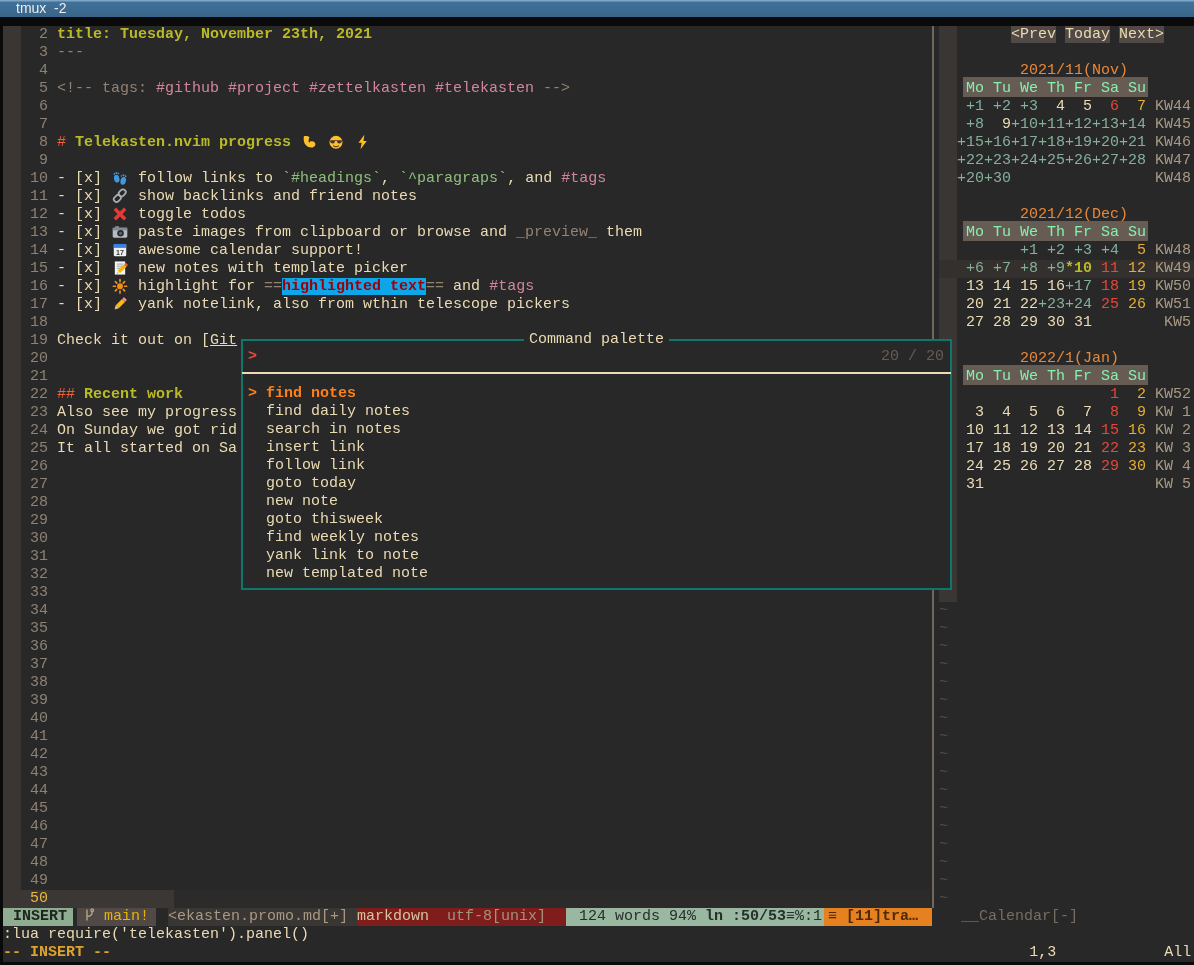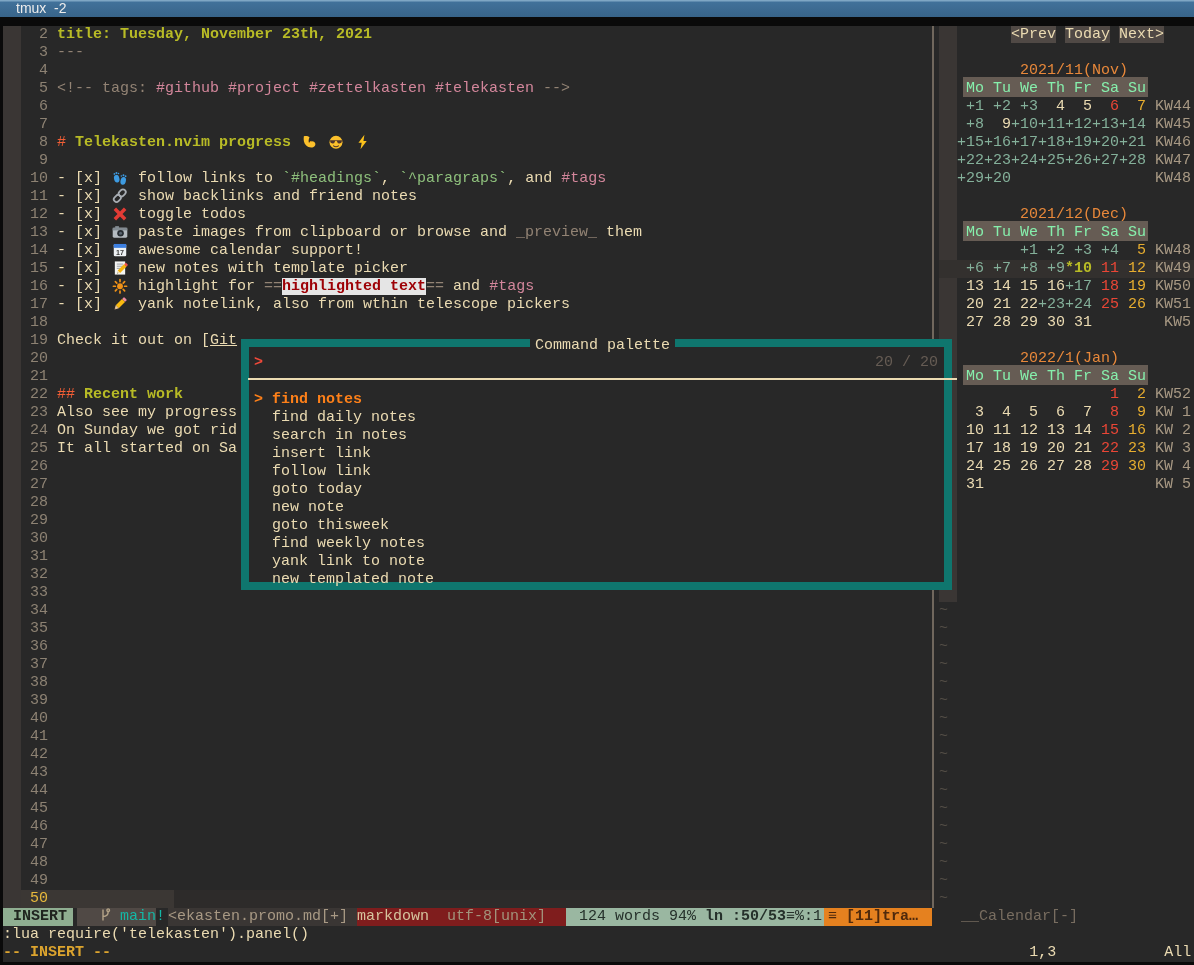--- a/index.html
+++ b/index.html
@@ -12,28 +12,28 @@
 .code{position:absolute;left:57px;top:0}
 .cl1{position:absolute;left:21px;top:864px;width:153px;height:18px;background:#3b3734}
 .cl2{position:absolute;left:174px;top:864px;width:756px;height:18px;background:#2d2b2a}
 .vsep{position:absolute;left:932px;top:0;width:2px;height:882px;background:#70675d}
 .strip{position:absolute;left:939px;top:0;width:18px;height:576px;background:#3a3634}
 .calcur{position:absolute;left:939px;top:234px;width:255px;height:18px;background:#33302e}
 .cal{position:absolute;left:939px;top:0}
 .tildes{position:absolute;left:939px;top:576px;color:#554f47}
 .g{color:#928374}.pk{color:#d3869b}.gr{color:#8ec07c}.hd{color:#b8bb26;font-weight:bold}
 .mk{color:#f25e35}.ul{text-decoration:underline}
-.hl{background:#e5e5e5;color:#9d0006;font-weight:bold}
+.hl{background:#0ea5e9;color:#9d0006;font-weight:bold}
 .n50{color:#e8b93c}
 .e{display:inline-block;width:18px;height:16px;vertical-align:-4px}
 .mon{color:#e8883a}.tl{color:#84b09a}.rd{color:#ea4636}.gd{color:#e7ad2f}.kw{color:#a89984}
 .hdr{background:#665c54;color:#86efac;padding:3px 2px 0 3px;margin-left:-3px}
 .btn{background:#504945}
 .tdy{color:#b8bb26;font-weight:bold}
-.popup{position:absolute;left:241px;top:313px;width:711px;height:251px;background:#282828;border:8px solid #0f766e}
+.popup{position:absolute;left:241px;top:313px;width:711px;height:251px;background:#282828;border:2px solid #0f766e}
 .ptitle{position:absolute;left:0;top:-10px;width:707px;text-align:center}
 .ptitle span{background:#282828;padding:0 5px}
 .pdiv{position:absolute;left:-1px;top:31px;width:709px;height:2px;background:#ebdbb2}
 .pcaret{position:absolute;left:5px;top:7px;color:#f0493a;font-weight:bold}
 .pcount{position:absolute;right:6px;top:7px;color:#665c54}
 .plist{position:absolute;left:5px;top:44px}
 .sel{color:#fe8019;font-weight:bold}
 .status{position:absolute;left:0;top:882px;width:974px;height:18px;background:#282828}
 .sseg{position:absolute;top:0;height:18px;white-space:pre}
 .cmdline{position:absolute;left:3px;top:900px;white-space:pre}
@@ -206,21 +206,21 @@
 <div class="strip"></div>
 <div class="calcur"></div>
 <pre class="cal">        <span class="btn">&lt;Prev</span> <span class="btn">Today</span> <span class="btn">Next&gt;</span>
 
          <span class="mon">2021/11(Nov)</span>
    <span class="hdr">Mo Tu We Th Fr Sa Su</span>
   <span class="tl"> +1 +2 +3</span>  4  5<span class="rd">  6</span><span class="gd">  7</span> <span class="kw">KW44</span>
   <span class="tl"> +8</span>  9<span class="tl">+10+11+12+13+14</span> <span class="kw">KW45</span>
   <span class="tl">+15+16+17+18+19+20+21</span> <span class="kw">KW46</span>
   <span class="tl">+22+23+24+25+26+27+28</span> <span class="kw">KW47</span>
-  <span class="tl">+29+20</span>                <span class="kw">KW48</span>
+  <span class="tl">+20+30</span>                <span class="kw">KW48</span>
 
          <span class="mon">2021/12(Dec)</span>
    <span class="hdr">Mo Tu We Th Fr Sa Su</span>
         <span class="tl"> +1 +2 +3 +4</span><span class="gd">  5</span> <span class="kw">KW48</span>
   <span class="tl"> +6 +7 +8 +9</span><span class="tdy">*10</span><span class="rd"> 11</span><span class="gd"> 12</span> <span class="kw">KW49</span>
    13 14 15 16<span class="tl">+17</span><span class="rd"> 18</span><span class="gd"> 19</span> <span class="kw">KW50</span>
    20 21 22<span class="tl">+23+24</span><span class="rd"> 25</span><span class="gd"> 26</span> <span class="kw">KW51</span>
    27 28 29 30 31        <span class="kw">KW5</span>
 
          <span class="mon">2022/1(Jan)</span>
@@ -266,21 +266,21 @@
   follow link
   goto today
   new note
   goto thisweek
   find weekly notes
   yank link to note
   new templated note</pre>
 </div>
 <div class="status">
       <pre class="sseg" style="left:3px;width:70px;background:#8fae91;color:#20241f;font-weight:bold;padding-left:10px">INSERT</pre>
-<pre class="sseg" style="left:77px;width:79px;background:#504945;color:#14b8a6;padding-left:23px"><svg width="11" height="14" viewBox="0 0 11 14" style="vertical-align:-2px">
+<pre class="sseg" style="left:77px;width:79px;background:#504945;color:#eab308;padding-left:7px"><svg width="11" height="14" viewBox="0 0 11 14" style="vertical-align:-2px">
           <g stroke="#b5a488" stroke-width="1.4" fill="none">
             <path d="M3 1.5v11M3 8.5c4 0 5.2-2.2 5.2-5"></path>
             <circle cx="8.2" cy="2.2" r="1.3"></circle>
           </g>
         </svg> main!</pre>
 <pre class="sseg" style="left:168px;width:201px;background:#3a3634;color:#a89984;">&lt;ekasten.promo.md[+]</pre>
 <pre class="sseg" style="left:357px;width:209px;background:#7f1d1d;"><span style="color:#d5c49e">markdown</span>  <span style="color:#a2947c">utf-8[unix]</span></pre>
 <pre class="sseg" style="left:566px;width:258px;background:#9ab7a1;color:#25302a;padding-left:13px">124 words 94% <b>ln :50/53</b>≡%:1</pre>
 <pre class="sseg" style="left:824px;width:108px;background:#e5811f;color:#502a0c;font-weight:bold;padding-left:4px">≡ [11]tra…</pre>
 <pre class="sseg" style="left:932px;width:262px;background:#282828;color:#786d60;padding-left:29px">__Calendar[-]</pre>

